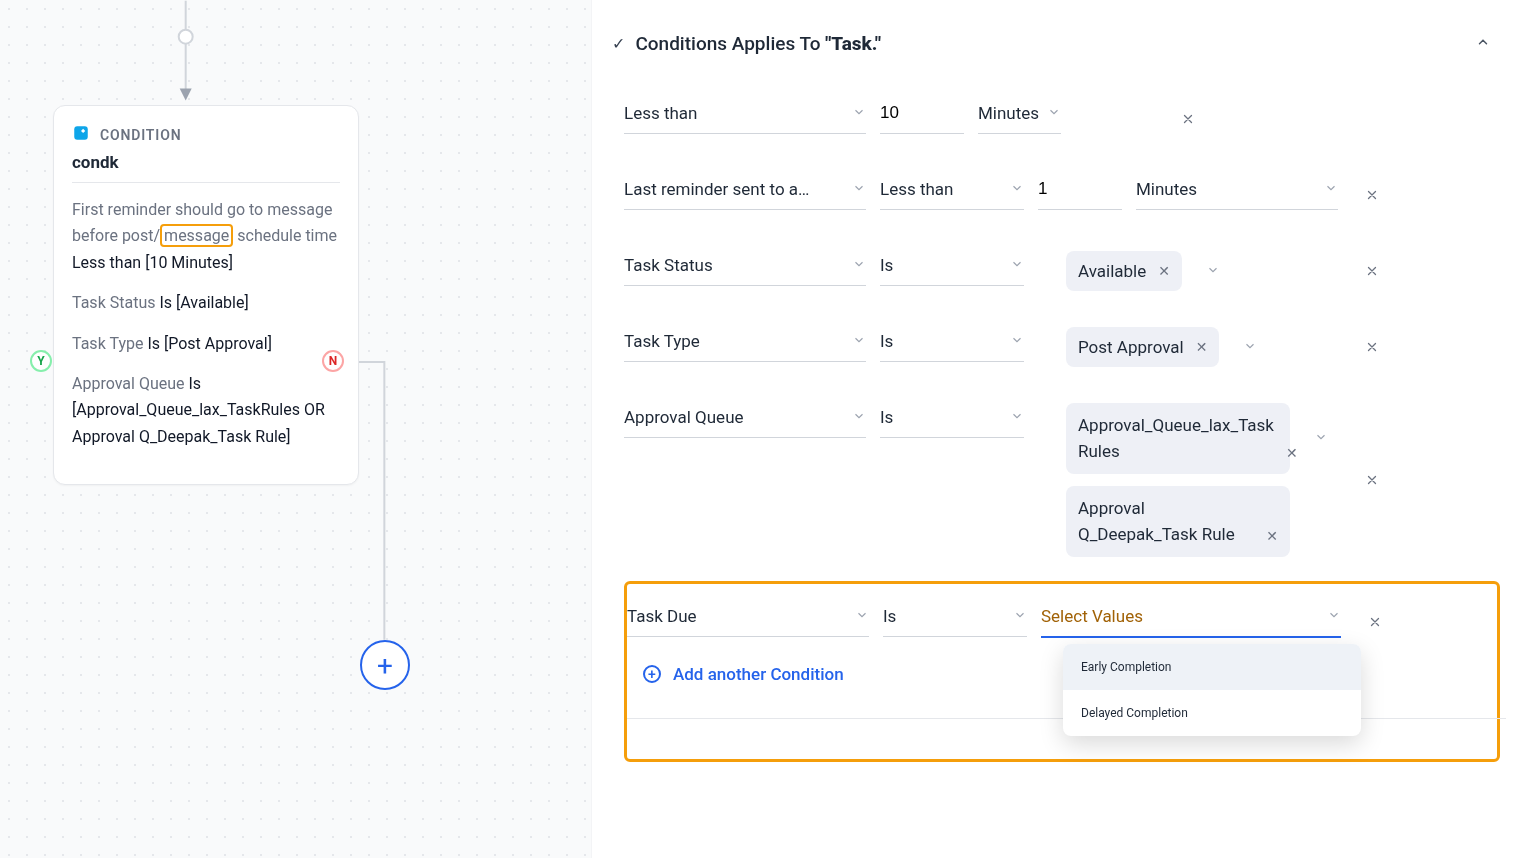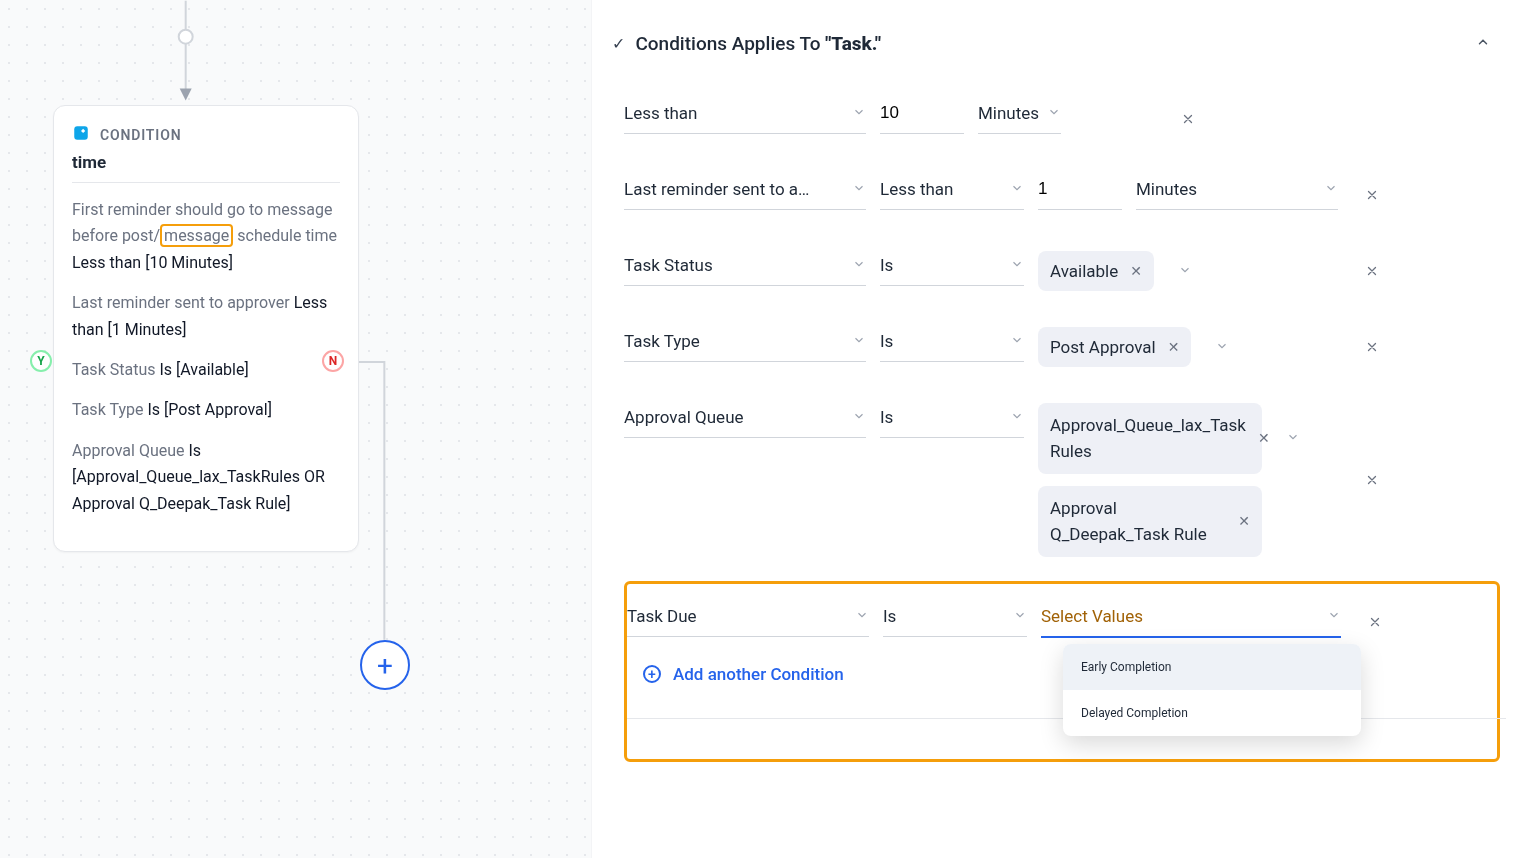--- a/index.html
+++ b/index.html
@@ -70,29 +70,29 @@
 
   .rows { margin-top: 14px; padding-left: 16px; }
   .row { display: grid; grid-template-columns: 242px 144px 300px 40px; column-gap: 14px; align-items: flex-start; padding: 18px 0; }
   .field-wrap { display: flex; align-items: center; justify-content: space-between; border-bottom: 1px solid #d1d5db; padding: 4px 0 10px 0; cursor: pointer; }
   .field-txt { font-size: 17px; color:#1f2937; white-space: nowrap; overflow: hidden; text-overflow: ellipsis; }
   .chev { color:#9ca3af; flex-shrink: 0; margin-left: 8px; }
   .num-input { border: none; border-bottom: 1px solid #d1d5db; font-size: 17px; padding: 4px 0 10px 0; width: 84px; outline: none; }
   .split-val { display: flex; gap: 14px; }
   .unit-sel { flex: 1; }
   .chips-col { display: flex; flex-direction: column; gap: 12px; }
-  .chip-row { display: flex; align-items: center; gap: 24px; }
+  .chip-row { display: flex; align-items: center; gap: 24px; margin-left: 28px; }
   .chip {
     display: flex; align-items: center; gap: 12px;
     background: #eef0f6; border-radius: 8px;
     padding: 10px 12px; font-size: 17px; color:#1f2937;
     max-width: 260px;
   }
   .chip .x { color:#6b7280; cursor: pointer; font-size: 14px; }
-  .chip.wide { flex-direction: row; align-items: center; width: 224px; }
+  .chip.wide { flex-direction: row; align-items: flex-end; width: 224px; }
   .chip.multiline { line-height: 1.5; }
   .chip-add { color:#9ca3af; cursor:pointer; }
   .row-remove { color:#6b7280; cursor:pointer; display:flex; align-items:center; justify-content:center; height: 40px; }
 
   .highlight-box {
     border: 3px solid #f59e0b;
     border-radius: 6px;
     margin: 6px 0 0 0;
     padding: 8px 15px 40px 0;
     position: relative;
@@ -137,26 +137,25 @@
     <div class="card">
       <div class="card-head">
         <span>
           <svg class="cond-icon" viewBox="0 0 24 24">
               <rect x="3" y="3" width="18" height="18" rx="4" fill="#0ea5e9"></rect>
               <rect x="10" y="6" width="4" height="4" transform="rotate(45 12 12)" fill="#fff"></rect>
             </svg>
         </span>
         <span class="card-label">CONDITION</span>
       </div>
-      <div class="card-title">time</div>
+      <div class="card-title">condk</div>
       <div class="card-body">
         <p>
           <span class="k">First reminder should go to message before post/</span><span class="k msg-highlight">message</span><span class="k"> schedule time</span><span class="v"> Less than [10 Minutes]</span>
         </p>
-        <p><span class="k">Last reminder sent to approver</span><span class="v"> Less than [1 Minutes]</span></p>
         <p><span class="k">Task Status</span><span class="v"> Is [Available]</span></p>
         <p><span class="k">Task Type</span><span class="v"> Is [Post Approval]</span></p>
         <p><span class="k">Approval Queue</span><span class="v"> Is [Approval_Queue_lax_TaskRules OR Approval Q_Deepak_Task Rule]</span></p>
       </div>
     </div>
 
     <div class="badge-yn badge-y">Y</div>
     <div class="badge-yn badge-n">N</div>
 
     <div class="add-btn">

